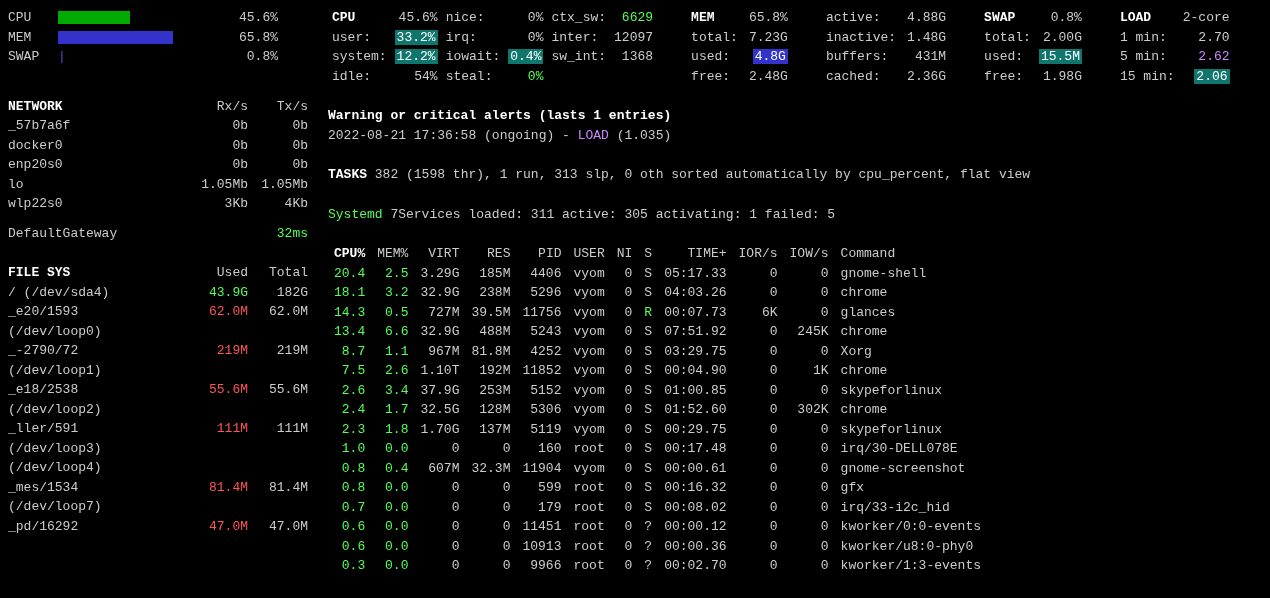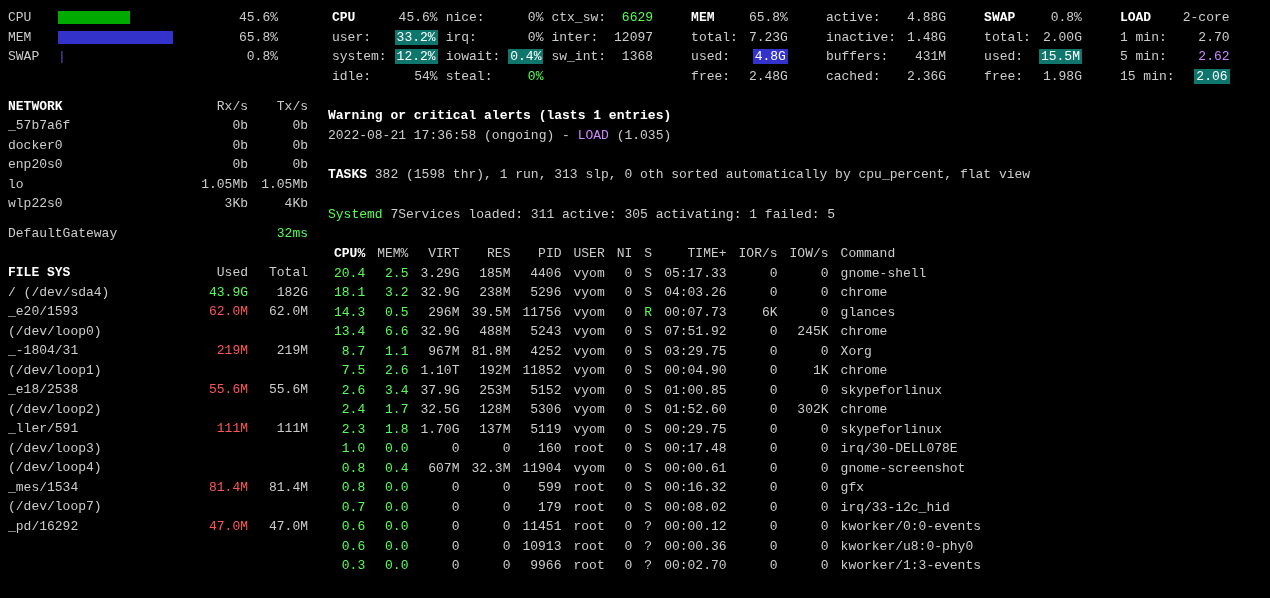--- a/index.html
+++ b/index.html
@@ -126,21 +126,21 @@
             <td>_e20/1593</td>
             <td class="r red">62.0M</td>
             <td class="r">62.0M</td>
           </tr>
           <tr>
             <td>(/dev/loop0)</td>
             <td class="r "></td>
             <td class="r"></td>
           </tr>
           <tr>
-            <td>_-1804/31</td>
+            <td>_-2790/72</td>
             <td class="r red">219M</td>
             <td class="r">219M</td>
           </tr>
           <tr>
             <td>(/dev/loop1)</td>
             <td class="r "></td>
             <td class="r"></td>
           </tr>
           <tr>
             <td>_e18/2538</td>
@@ -378,21 +378,21 @@
             <td class="r">0</td>
             <td class="">S</td>
             <td class="r">04:03.26</td>
             <td class="r">0</td>
             <td class="r">0</td>
             <td>chrome</td>
           </tr>
           <tr>
             <td class="r green">14.3</td>
             <td class="r green">0.5</td>
-            <td class="r">296M</td>
+            <td class="r">727M</td>
             <td class="r">39.5M</td>
             <td class="r">11756</td>
             <td>vyom</td>
             <td class="r">0</td>
             <td class="green">R</td>
             <td class="r">00:07.73</td>
             <td class="r">6K</td>
             <td class="r">0</td>
             <td>glances</td>
           </tr>

